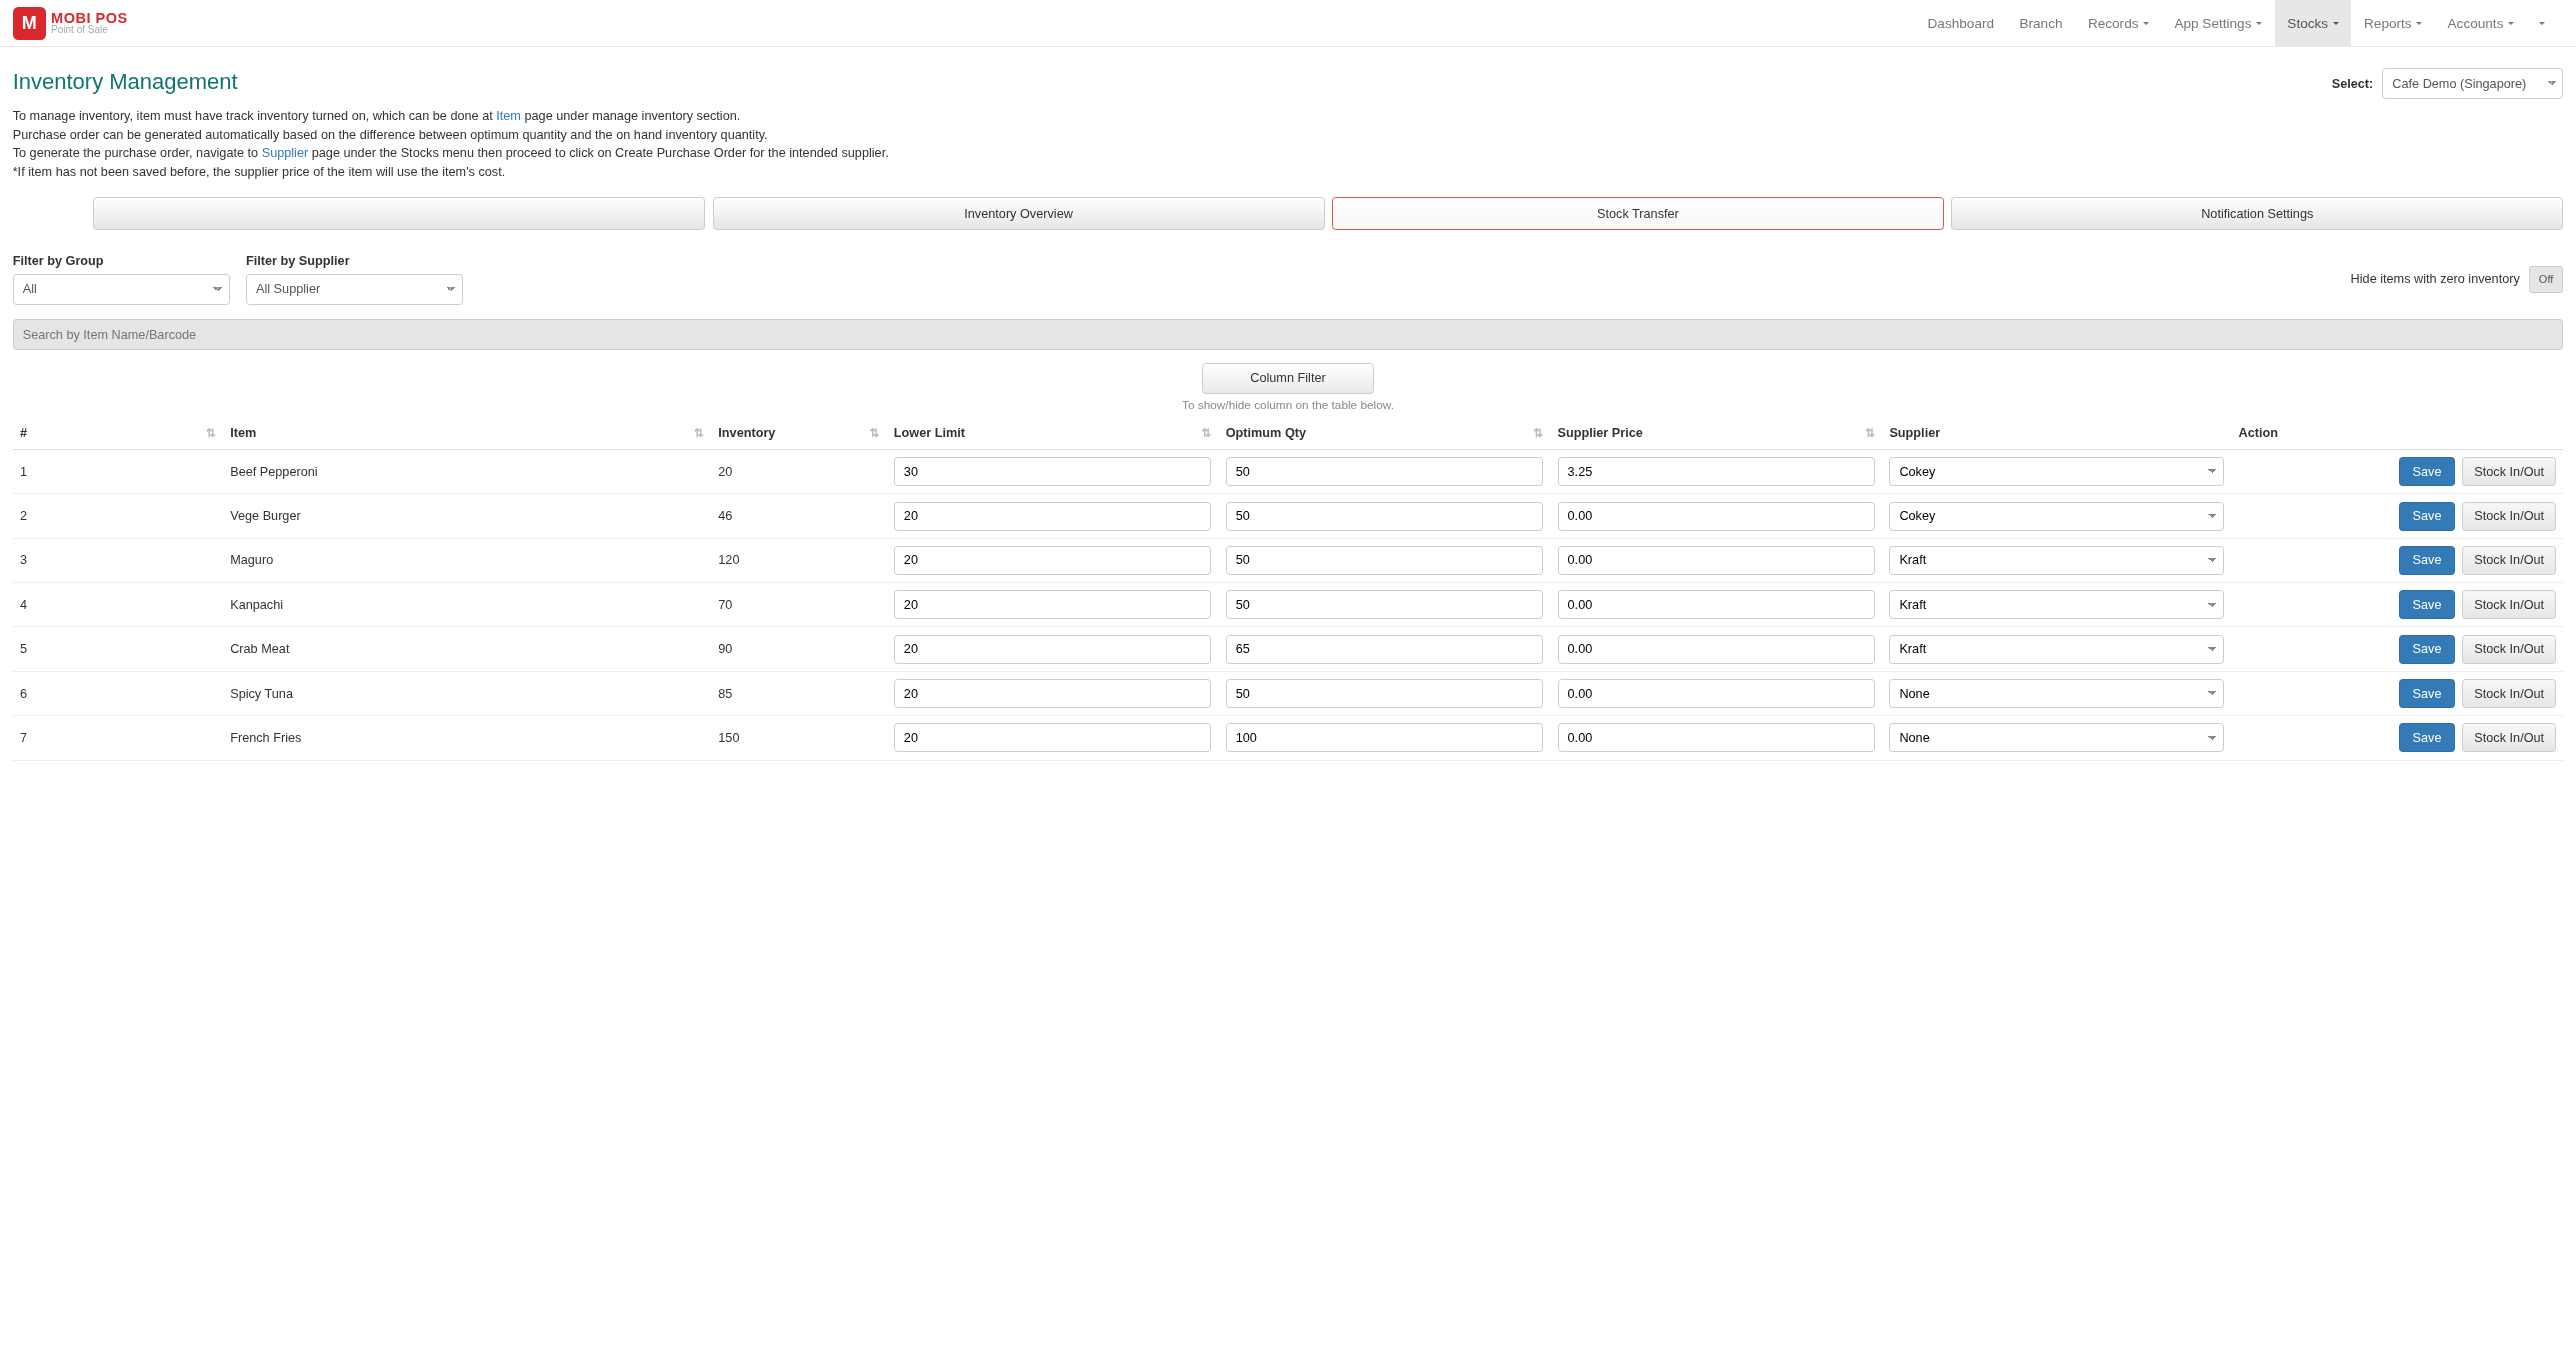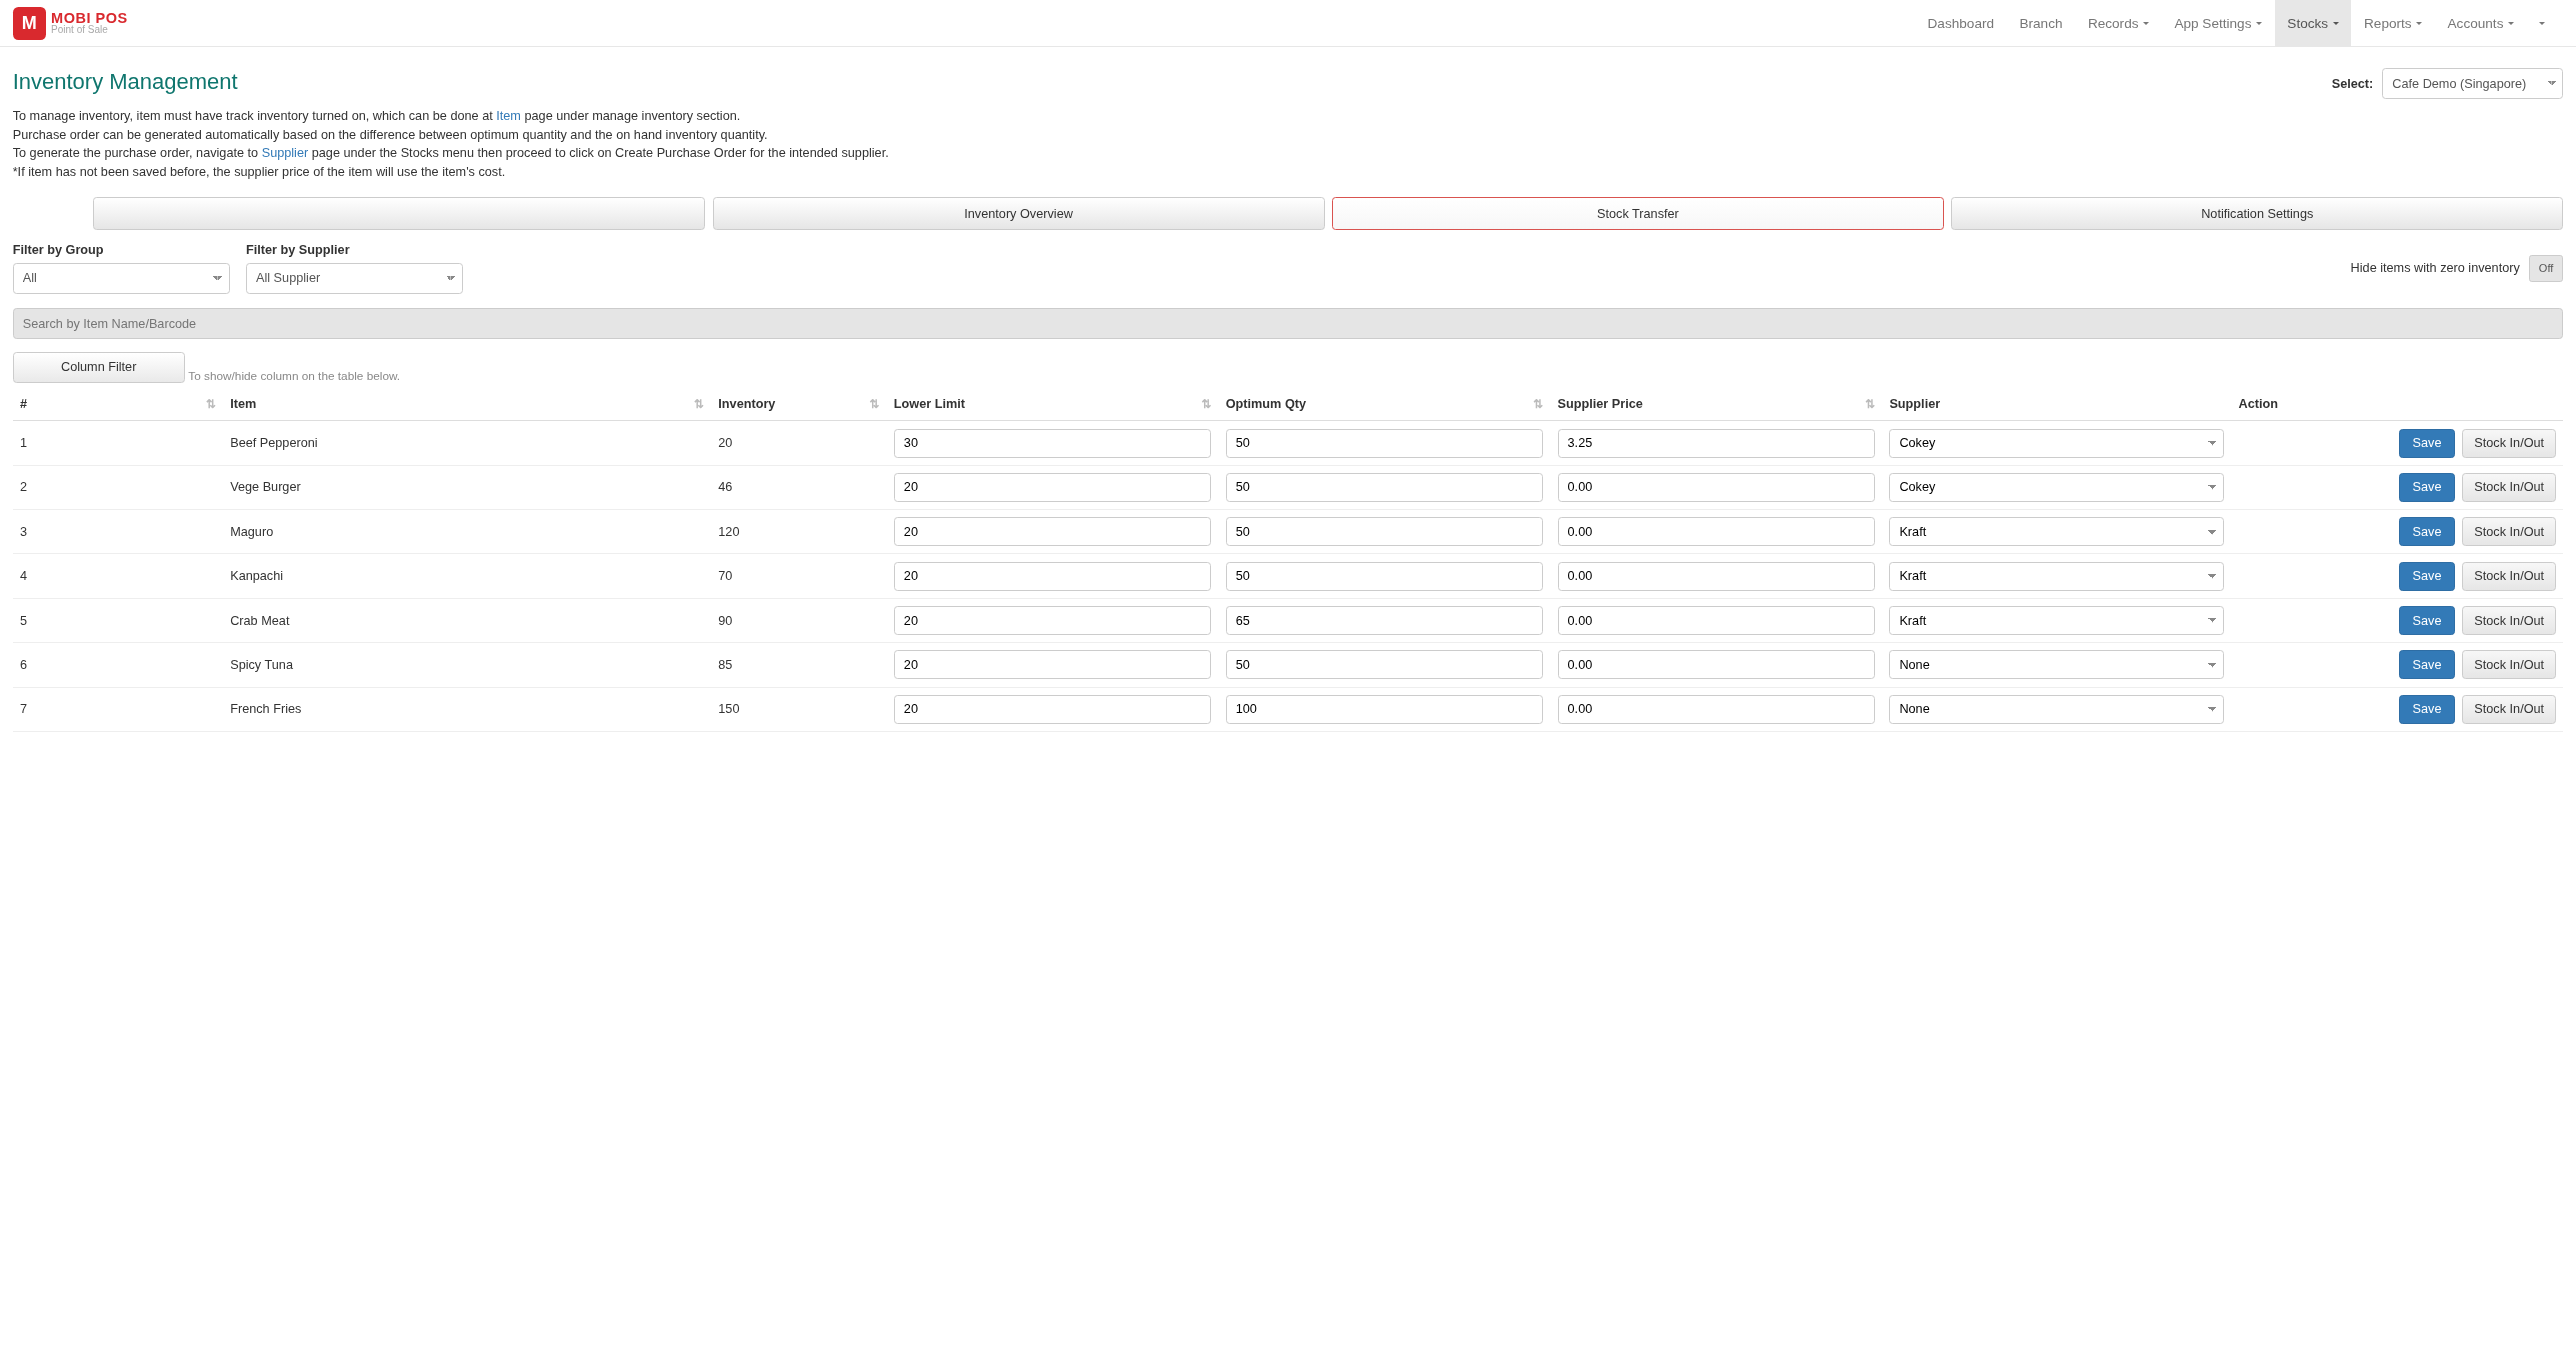--- a/index.html
+++ b/index.html
@@ -19,32 +19,32 @@
   .wrap { padding:12.7px 12.7px 36px 12.7px; }
   .title-row { display:flex; align-items:center; }
   .page-title { font-size:22px; font-weight:400; margin:9px 0 12.7px 0; color:#0f766e; }
   .title-spacer { flex:1; }
   .select-label { color:#333; font-weight:600; margin-right:9px; }
   .form-control { height:31px; border:0.9px solid #ccc; border-radius:3.6px; background:#e5e5e5; padding:5.4px 9px; font-size:12.7px; color:#555; }
   .form-select { height:31px; border:0.9px solid #ccc; border-radius:3.6px; background:#fff; padding:5.4px 25px 5.4px 9px; font-size:12.7px; color:#555; appearance:none; background-image:linear-gradient(45deg, transparent 50%, #888 50%), linear-gradient(135deg, #888 50%, transparent 50%); background-position:right 11px center, right 6.3px center; background-size:4.5px 4.5px, 4.5px 4.5px; background-repeat:no-repeat; }
   .desc { font-size:12.7px; line-height:1.45; color:#333; margin-bottom:16.3px; }
   .desc a { color:#337ab7; text-decoration:none; }
   
-  .btn-row { display:flex; gap:7.2px; justify-content:flex-end; margin-bottom:13px; }
+  .btn-row { display:flex; gap:7.2px; justify-content:flex-end; margin-bottom:24px; }
   .big-btn { width:24%; height:33px; border:0.9px solid #ccc; border-radius:3.6px; background:linear-gradient(#fff, #e6e6e6); color:#333; cursor:pointer; font-size:12.7px; }
   .big-btn.highlight { border:1.8px solid #d9534f; background:linear-gradient(#fff,#f7f7f7); color:#333; }
   
   .filters { display:flex; align-items:center; gap:16.3px; margin-bottom:11px; }
   .filter-block label { font-weight:700; display:block; margin-bottom:5.4px; }
   .filters .spacer { flex:1; }
   .zero-toggle { display:flex; align-items:center; gap:9px; }
   .zero-toggle-label { }
   .toggle-off { background:#e5e5e5; border:0.9px solid #ccc; color:#555; height:27px; padding:0 9px; border-radius:2.7px; font-size:11px; cursor:pointer; }
   .search-input { width:100%; margin-top:3.6px; }
-  .column-filter-row { display:flex; flex-direction:row; align-items:flex-end; margin:12.7px 0 3.6px 0; gap:3.6px; }
+  .column-filter-row { display:flex; flex-direction:column; align-items:center; margin:12.7px 0 3.6px 0; gap:3.6px; }
   .btn-default { border:0.9px solid #ccc; border-radius:3.6px; background:linear-gradient(#fff,#e9e9e9); color:#333; height:31px; padding:0 16.3px; cursor:pointer; font-size:12.7px; }
   .hint { color:#888; font-size:11.8px; }
   
   table.inv { width:100%; border-collapse:collapse; margin-top:5.4px; }
   table.inv th { text-align:left; font-weight:700; padding:9px 7.2px; border-bottom:1.8px solid #ddd; position:relative; }
   table.inv th .sort { position:absolute; right:7.2px; top:50%; transform:translateY(-50%); color:#bbb; font-size:11.8px; }
   table.inv td { padding:7.2px; border-bottom:0.9px solid #eee; vertical-align:middle; }
   .cell-input { width:100%; height:29px; border:0.9px solid #ccc; border-radius:3.6px; padding:9px 9px; font-size:12.7px; }
   .cell-select { width:100%; height:29px; border:0.9px solid #ccc; border-radius:3.6px; padding:3.6px 25px 3.6px 9px; font-size:12.7px; appearance:none; background:#fff; background-image:linear-gradient(45deg, transparent 50%, #888 50%), linear-gradient(135deg, #888 50%, transparent 50%); background-position:right 11px center, right 6.3px center; background-size:4.5px 4.5px, 4.5px 4.5px; background-repeat:no-repeat; }
   .btn-primary { background:#337ab7; border:0.9px solid #2e6da4; color:#fff; height:29px; padding:0 12.7px; border-radius:3.6px; font-size:12.7px; cursor:pointer; }

